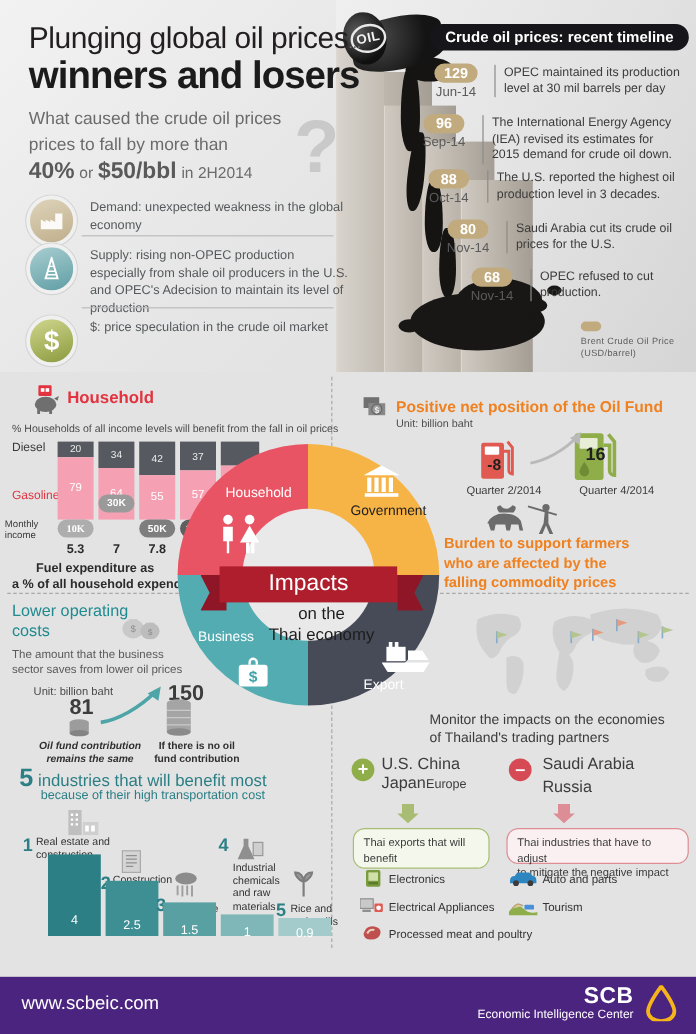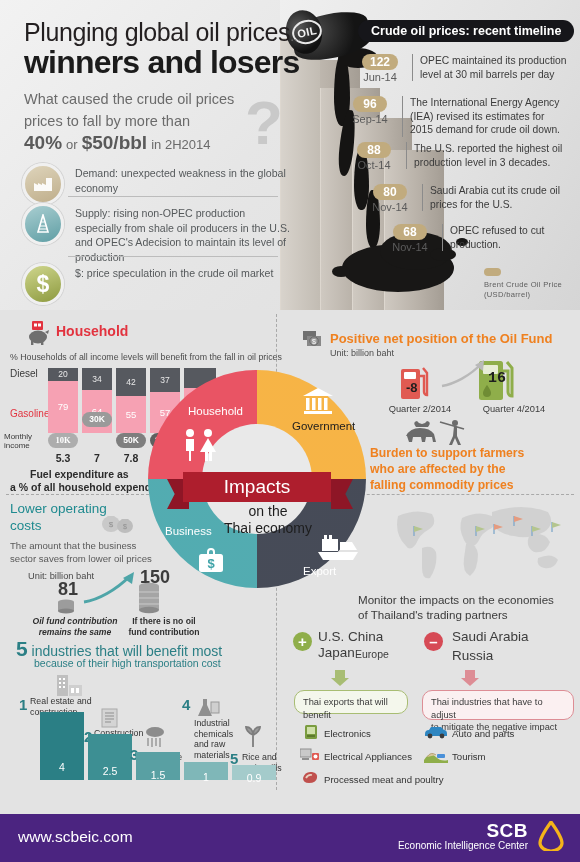--- a/index.html
+++ b/index.html
@@ -210,21 +210,21 @@
 
     <div class="cause" style="top:263px;">
       <div class="cz-ic" style="background:linear-gradient(160deg,#cfd68d,#8d9a3f); font-size:23px; font-weight:bold;">$</div>
       <div class="cz-tx">$: price speculation in the crude oil market</div>
     </div>
 
     <div class="tl-head">Crude oil prices: recent timeline</div>
 
     <div class="tl-row" style="left:352px; top:52px; width:226px;">
       <div class="tl-pricewrap">
-        <div class="tl-badge">122</div>
+        <div class="tl-badge">129</div>
         <div class="tl-date">Jun-14</div>
       </div>
       <div class="tl-desc" style="width:158px;">OPEC maintained its production level at 30 mil barrels per day</div>
     </div>
 
     <div class="tl-row" style="left:342px; top:94px; width:236px;">
       <div class="tl-pricewrap">
         <div class="tl-badge">96</div>
         <div class="tl-date">Sep-14</div>
       </div>
@@ -400,21 +400,21 @@
     </svg>
     <div style="position:absolute; left:6px; top:14px; font-size:13px; font-weight:bold; color:#1f1f1f;">-8</div>
   </div>
   <div style="position:absolute; left:478px; top:358px;">
     <svg width="40" height="44" viewBox="0 0 40 44">
       <rect x="1" y="3" width="24" height="39" rx="2.5" fill="#8fae4a"></rect>
       <rect x="5" y="7" width="15" height="9" rx="1" fill="#e8edd6"></rect>
       <path d="M25 13 h5 v21 a4 4 0 0 0 4 4 v-28 l-5 -6" fill="none" stroke="#8fae4a" stroke-width="3"></path>
       <path d="M9 27 c0 0 4 5 4 8 a4 4 0 0 1 -8 0 c0 -3 4 -8 4 -8z" fill="#6f8c34"></path>
     </svg>
-    <div style="position:absolute; left:10px; top:12px; font-size:15px; font-weight:bold; color:#1f1f1f;font-family:Liberation Mono, monospace;">16</div>
+    <div style="position:absolute; left:10px; top:12px; font-size:15px; font-weight:bold; color:#1f1f1f;">16</div>
   </div>
   <svg style="position:absolute; left:440px; top:358px;" width="48" height="32" viewBox="0 0 48 32">
     <path d="M2 28 C14 26 30 18 42 5" stroke="#b9b9b9" stroke-width="2.4" fill="none"></path>
     <path d="M44 2 l-1 11 l-8 -6 z" fill="#b9b9b9"></path>
   </svg>
   <div class="q-lbl" style="left:380px; top:404px; width:80px;">Quarter 2/2014</div>
   <div class="q-lbl" style="left:470px; top:404px; width:88px;">Quarter 4/2014</div>
 
   <svg style="position:absolute; left:400px; top:418px;" width="82" height="30" viewBox="0 0 82 30">
     <path d="M6 18 q4 -8 14 -8 q10 0 14 6 l2 8 h-3 l-1 -5 h-6 l-1 5 h-3 l-1 -5 h-8 l-1 5 h-3 l-2 -6z" fill="#6b6b6b"></path>
@@ -564,21 +564,21 @@
   <div class="pn-c1" style="position:absolute; left:452px; top:629px;">Saudi Arabia</div>
   <div class="pn-c1" style="position:absolute; left:452px; top:648px;">Russia</div>
 
   <svg style="position:absolute; left:330px; top:670px;" width="20" height="16" viewBox="0 0 20 16">
     <path d="M5 0 h10 v8 h4 l-9 8 l-9 -8 h4z" fill="#a8bd73"></path>
   </svg>
   <svg style="position:absolute; left:460px; top:670px;" width="20" height="16" viewBox="0 0 20 16">
     <path d="M5 0 h10 v8 h4 l-9 8 l-9 -8 h4z" fill="#dd8d95"></path>
   </svg>
 
-  <div class="cap-box" style="left:294px; top:690px; width:114px; height:24px; border:1.3px solid #a8bd73; background:#f4f7ec;">
+  <div class="cap-box" style="left:294px; top:690px; width:114px; height:34px; border:1.3px solid #a8bd73; background:#f4f7ec;">
     <div>Thai exports that will</div>
     <div>benefit</div>
   </div>
   <div class="cap-box" style="left:422px; top:690px; width:152px; height:30px; border:1.3px solid #dd8d95; background:#fbf0f1;">
     <div>Thai industries that have to adjust</div>
     <div>to mitigate the negative impact</div>
   </div>
 
   <div class="item-row" style="left:324px; top:728px;">
     <span>Electronics</span>

